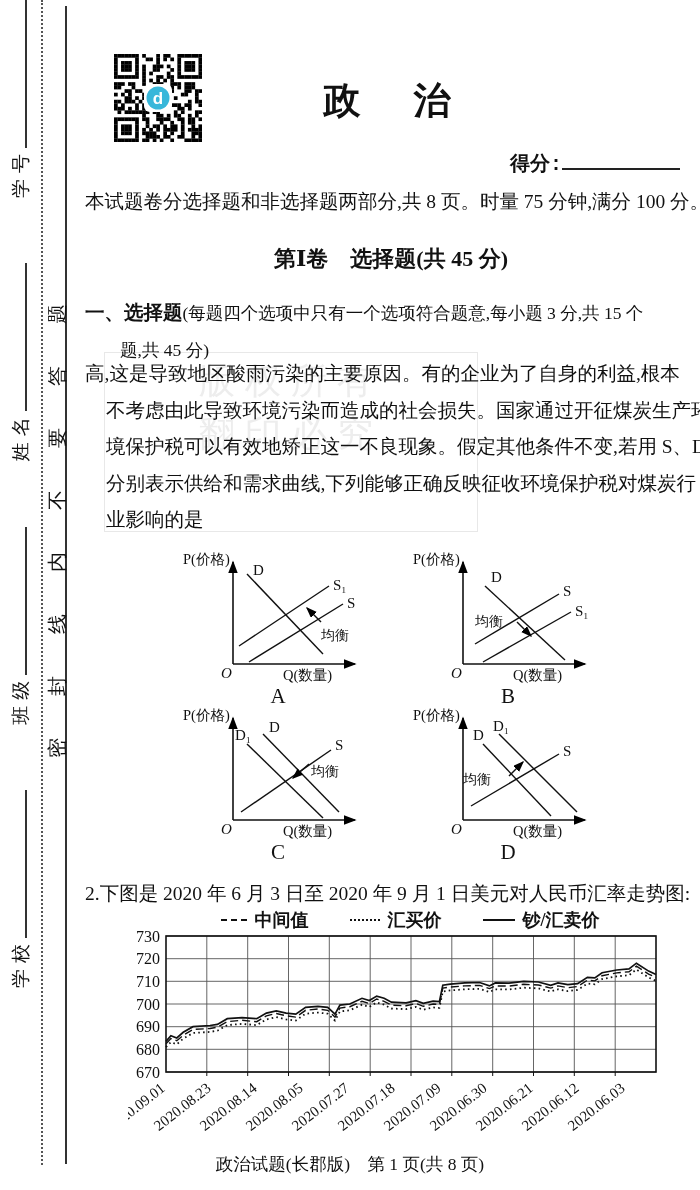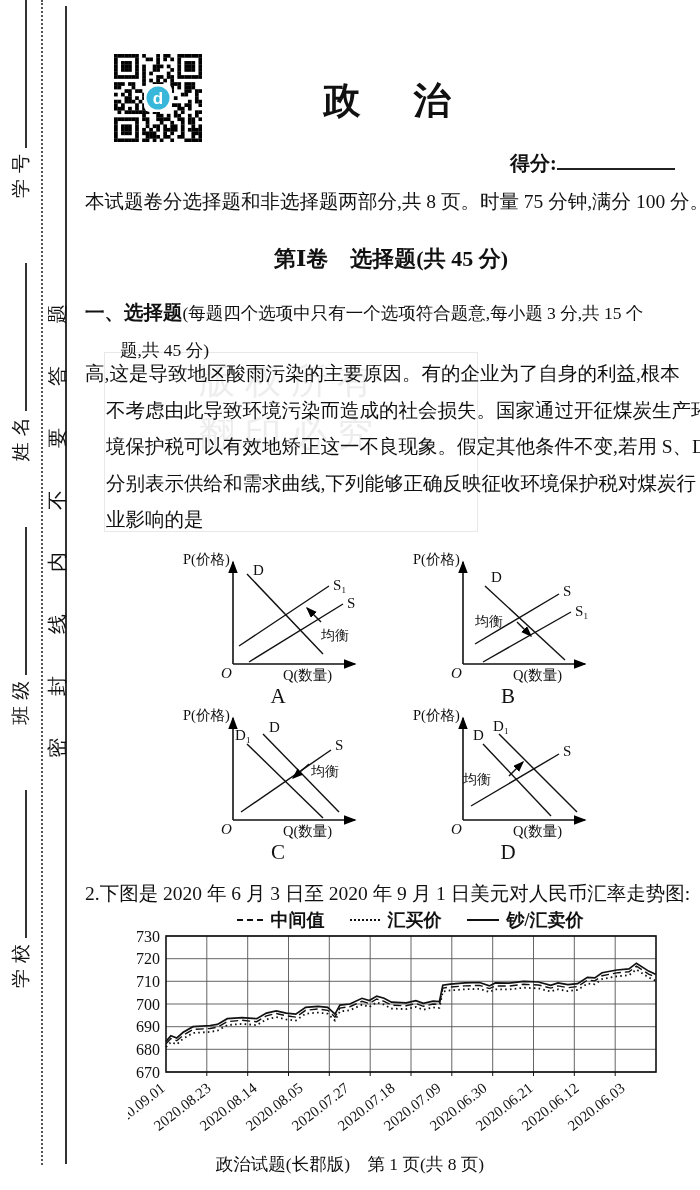--- a/index.html
+++ b/index.html
@@ -24,21 +24,21 @@
   .wm1{font-size:30px;letter-spacing:14px;margin-top:26px;}
   .wm2{font-size:36px;letter-spacing:10px;margin-top:4px;color:rgba(110,110,110,.12);}
 
   
   .page-title{left:85px;top:12px;width:612px;text-align:center;font-size:26.5px;font-weight:bold;
               white-space:nowrap;letter-spacing:.5px;z-index:1;}
   .qr{left:114px;top:54px;z-index:1;}
   .subject-title{left:85px;top:76px;width:612px;text-align:center;font-size:37px;font-weight:bold;
                  letter-spacing:8px;font-family:"Liberation Sans","DejaVu Sans",sans-serif;z-index:1;}
   .score-line{left:510px;top:148px;font-size:20px;font-weight:bold;
-              font-family:Liberation Serif, serif;z-index:1;}
+              font-family:Liberation Mono, monospace;z-index:1;}
   .score-blank{display:inline-block;width:118px;height:20px;border-bottom:2px solid #222;}
 
   
   .intro{left:85px;top:188px;width:612px;font-size:19.5px;white-space:nowrap;z-index:1;}
   .section-title{left:85px;top:244px;width:612px;text-align:center;font-size:22px;font-weight:bold;z-index:1;}
   .q1-heading{left:85px;top:294px;width:614px;font-size:17.5px;line-height:37px;white-space:nowrap;z-index:1;}
   .q1-heading .hb{font-weight:bold;font-size:19.5px;}
   .indent{margin-left:35px;}
   .q1-text{left:85px;top:356px;width:614px;font-size:19.5px;line-height:36.6px;z-index:1;}
   .q1-text div{white-space:nowrap;}
@@ -51,21 +51,21 @@
   .diag line.cv{stroke:#111;stroke-width:1.4;}
   .diag line.ar{stroke:#111;stroke-width:1.4;}
   .diag text{font-family:"Liberation Serif","DejaVu Serif",serif;fill:#111;}
   .diag .dt{font-size:14.5px;}
   .diag .cl{font-size:15px;}
   .diag .oo{font-size:15px;font-style:italic;}
   .diag .eq{font-size:14px;}
   .diag-letter{width:190px;text-align:center;font-size:21px;z-index:2;}
 
   
-  .legend-row{left:128px;top:908px;width:565px;display:flex;justify-content:center;gap:26px;
+  .legend-row{left:128px;top:908px;width:565px;display:flex;justify-content:center;gap:42px;
               font-size:18px;font-weight:bold;align-items:center;z-index:1;}
   .legend-item{display:flex;align-items:center;}
   .legend-sample{display:inline-block;height:0;margin-right:7px;}
   .ls-dashed{width:26px;border-top:2.5px dashed #111;}
   .ls-dotted{width:30px;border-top:2.5px dotted #111;}
   .ls-solid{width:32px;border-top:2.5px solid #111;}
   #rate-chart{left:128px;top:928px;z-index:1;}
   #rate-chart .grid{stroke:#555;stroke-width:.9;}
   #rate-chart .frame{fill:none;stroke:#111;stroke-width:1.6;}
   #rate-chart .tick{stroke:#111;stroke-width:1;}

